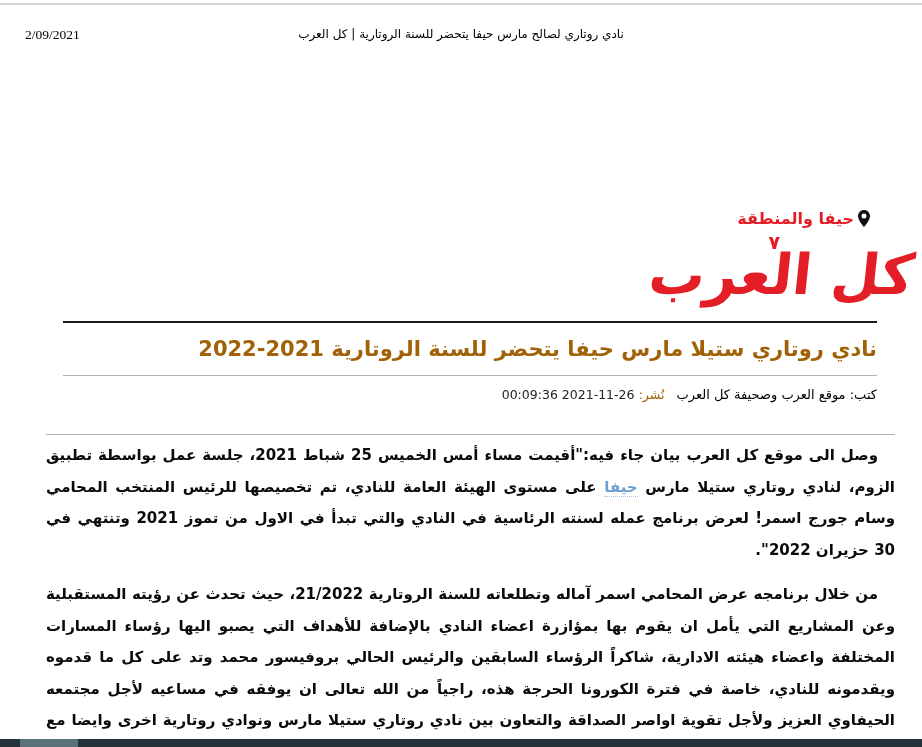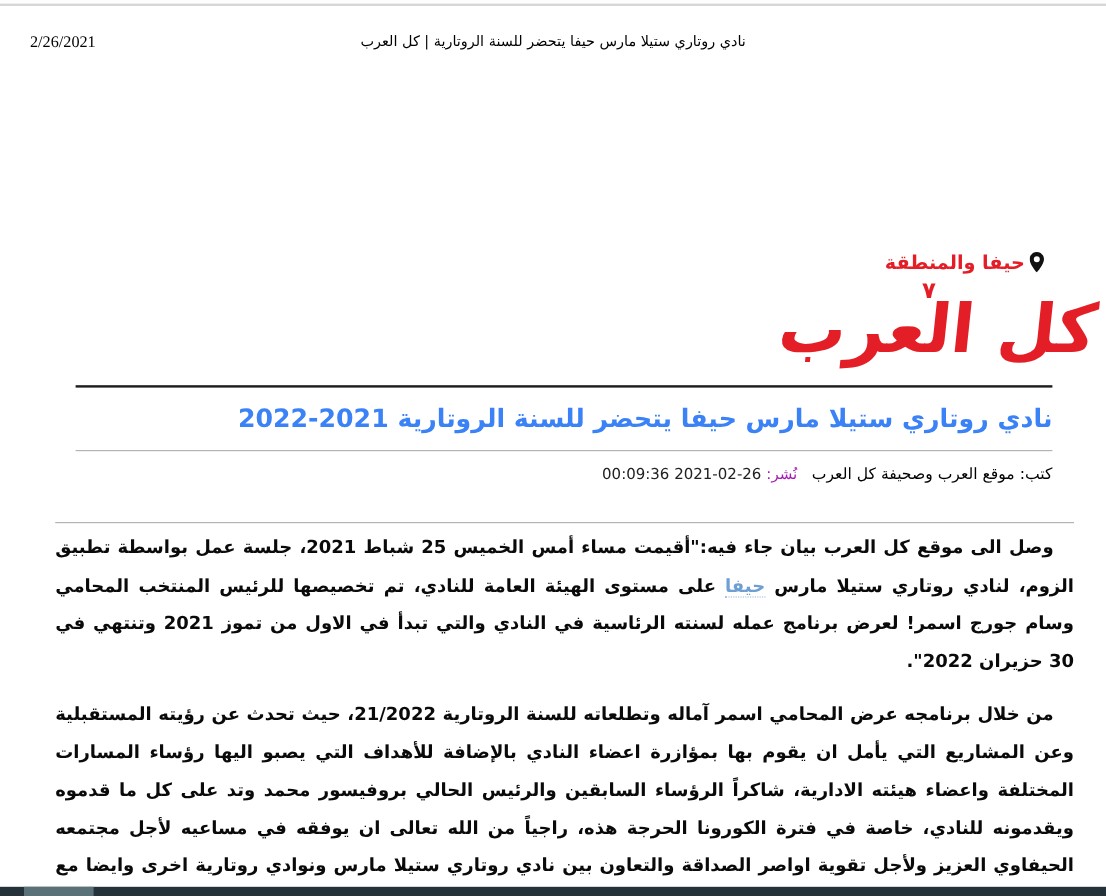--- a/index.html
+++ b/index.html
@@ -37,30 +37,30 @@
   }
   .logo-mark {
     position:absolute; right:142px; top:-4px; color:#e41e26;
     font-size:19px; font-weight:bold;
   }
 
   .rule-black { margin:4px 45px 0 63px; border-top:2px solid #1c1c1c; }
 
   .headline {
     margin:12px 45px 0 63px; direction:rtl; text-align:right;
-    font-size:21px; font-weight:bold; color:#3b82f6; line-height:28px;
+    font-size:21px; font-weight:bold; color:#a16207; line-height:28px;
   }
   .rule-gray { border-top:1px solid #b3b3b3; }
   .rule-g1 { margin:12px 45px 0 63px; }
   .byline {
     margin:11px 45px 0 63px; direction:rtl; text-align:right;
     font-size:13px; color:#000;
   }
   .byline .b-label, .byline .b-author { font-weight:normal; }
-  .byline .b-pub { font-weight:normal; color:#a21caf; margin-right:8px; font-size:12.5px; }
+  .byline .b-pub { font-weight:normal; color:#a16207; margin-right:8px; font-size:12.5px; }
   .byline .b-dt { color:#222; font-size:12.5px; }
   .rule-g2 { margin:32px 27px 0 46px; }
 
   
   .body-text {
     margin:5px 27px 0 46px; direction:rtl; text-align:justify;
     font-size:15px; font-weight:bold; color:#0a0a0a; line-height:31.5px;
   }
   .body-text p { margin:0 0 13px 0; text-indent:17px; }
   .inline-link {
@@ -79,22 +79,22 @@
   }
 </style>
 </head>
 <body>
 
 <div class="page">
 
   <div class="top-strip"></div>
 
   <div class="print-header">
-    <span class="ph-date">2/26/2021</span>
-    <div class="ph-title">نادي روتاري ستيلا مارس حيفا يتحضر للسنة الروتارية | كل العرب</div>
+    <span class="ph-date">2/09/2021</span>
+    <div class="ph-title">نادي روتاري لصالح مارس حيفا يتحضر للسنة الروتارية | كل العرب</div>
   </div>
 
   <div class="masthead">
     <div class="category-tag">
       <span class="pin">
         <svg width="12" height="17" viewBox="0 0 24 34">
             <path fill="#111" d="M12 0C5.4 0 0 5.4 0 12c0 9 12 22 12 22s12-13 12-22C24 5.4 18.6 0 12 0zm0 17a5 5 0 1 1 0-10 5 5 0 0 1 0 10z"></path>
           </svg>
       </span><span>حيفا والمنطقة</span>
     </div>
@@ -107,21 +107,21 @@
   <div class="rule-black"></div>
 
   <h1 class="headline">نادي روتاري ستيلا مارس حيفا يتحضر للسنة الروتارية 2021-2022</h1>
 
   <div class="rule-gray rule-g1"></div>
 
   <div class="byline">
     <span class="b-label">كتب:</span>
     <span class="b-author">موقع العرب وصحيفة كل العرب</span>
     <span class="b-pub">نُشر:</span>
-    <span class="b-dt">26-02-2021 00:09:36</span>
+    <span class="b-dt">26-11-2021 00:09:36</span>
   </div>
 
   <div class="rule-gray rule-g2"></div>
 
   <div class="body-text">
     <p><span>وصل الى موقع كل العرب بيان جاء فيه:"أقيمت مساء أمس الخميس 25 شباط 2021، جلسة عمل بواسطة تطبيق الزوم، لنادي روتاري ستيلا مارس </span><a class="inline-link">حيفا</a><span> على مستوى الهيئة العامة للنادي، تم تخصيصها للرئيس المنتخب المحامي وسام جورج اسمر! لعرض برنامج عمله لسنته الرئاسية في النادي والتي تبدأ في الاول من تموز 2021 وتنتهي في 30 حزيران 2022".</span></p>
     <p><span>من خلال برنامجه عرض المحامي اسمر آماله وتطلعاته للسنة الروتارية 21/2022، حيث تحدث عن رؤيته المستقبلية وعن المشاريع التي يأمل ان يقوم بها بمؤازرة اعضاء النادي بالإضافة للأهداف التي يصبو اليها رؤساء المسارات المختلفة واعضاء هيئته الادارية، شاكراً الرؤساء السابقين والرئيس الحالي بروفيسور محمد وتد على كل ما قدموه ويقدمونه للنادي، خاصة في فترة الكورونا الحرجة هذه، راجياً من الله تعالى ان يوفقه في مساعيه لأجل مجتمعه الحيفاوي العزيز ولأجل تقوية اواصر الصداقة والتعاون بين نادي روتاري ستيلا مارس ونوادي روتارية اخرى وايضا مع مؤسسات حيفاوية متعددة، وواضعاً نصب عينيه تعزيز مكانة اللغة العربية باعتبار نادي روتاري ستيلا مارس ناديا ناطقا باللغة العربية، متطلعا الى دعم الشبيبة المميزة من ابناء مجتمعنا والى مد يد العون الى مؤسساتنا التربوية، ومشددا على اهمية التبرع و تقديم الخدمة لصالح المجتمع على مختلف اط </span></p>
 
   </div>
 

